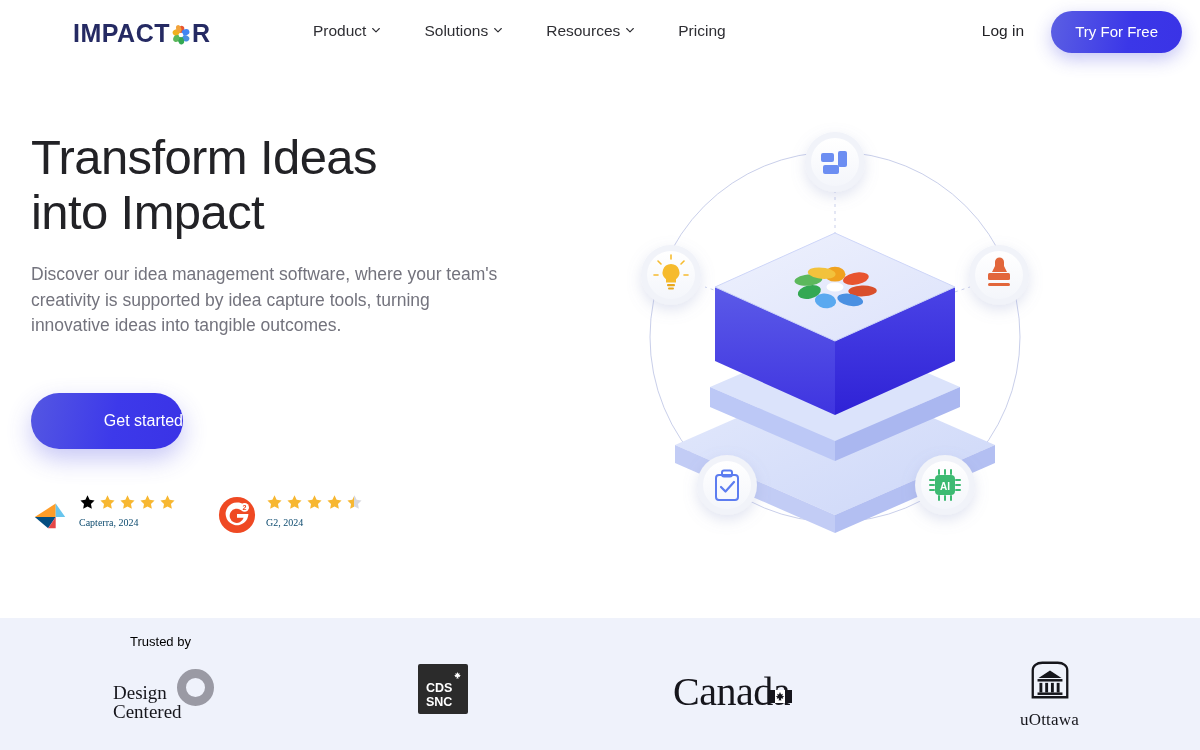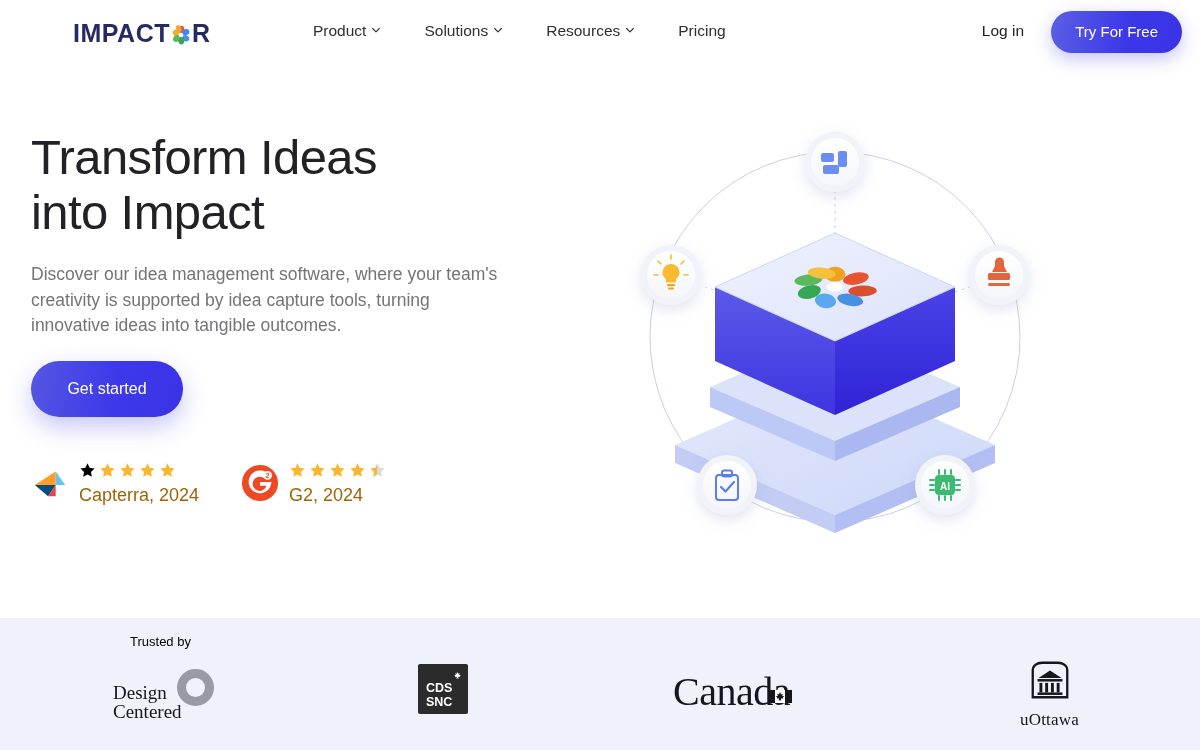--- a/index.html
+++ b/index.html
@@ -54,33 +54,34 @@
   .hero-left { position:absolute; left:31px; top:130px; width:520px; }
   .hero-title {
     font-size:49px; line-height:55px; font-weight:400;
     color:#222226; letter-spacing:-0.6px;
   }
   .hero-sub {
     margin-top:22px; font-size:17.5px; line-height:25.5px; color:#73737d;
     width:480px;
   }
   .get-started {
-    margin-top:22px; width:152px; height:56px;
+    margin-top:54px; width:152px; height:56px;
     border-radius:30px; border:none; cursor:pointer;
     color:#fff; font-size:16px; font-family:"Liberation Sans", sans-serif;
     background:linear-gradient(100deg,#5457e2 0%,#3d39ea 55%,#3a33e6 100%);
     box-shadow:0 10px 24px rgba(70,70,225,0.30);
+    text-align:right;
   }
 
   .ratings { margin-top:45px; display:flex; align-items:flex-start; gap:42px; }
   .rating { display:flex; align-items:flex-start; gap:10px; }
   .rating-logo { width:38px; height:38px; flex:0 0 38px; margin-top:2px; }
   .rating-body { display:flex; flex-direction:column; }
   .stars { display:flex; gap:3px; height:18px; align-items:center; }
-  .rating-label { font-size:18px; color:#a16207; margin-top:5px; }
+  .rating-label { font-size:10px; color:#0c4a6e; margin-top:5px;font-family:Liberation Serif, serif; }
 
   
   .hero-art { position:absolute; left:610px; top:115px; width:450px; height:450px; }
 
   
   .trusted {
     position:absolute; left:0; bottom:0; width:1200px; height:132px;
     background:#eff2fb;
   }
   .trusted-label {

